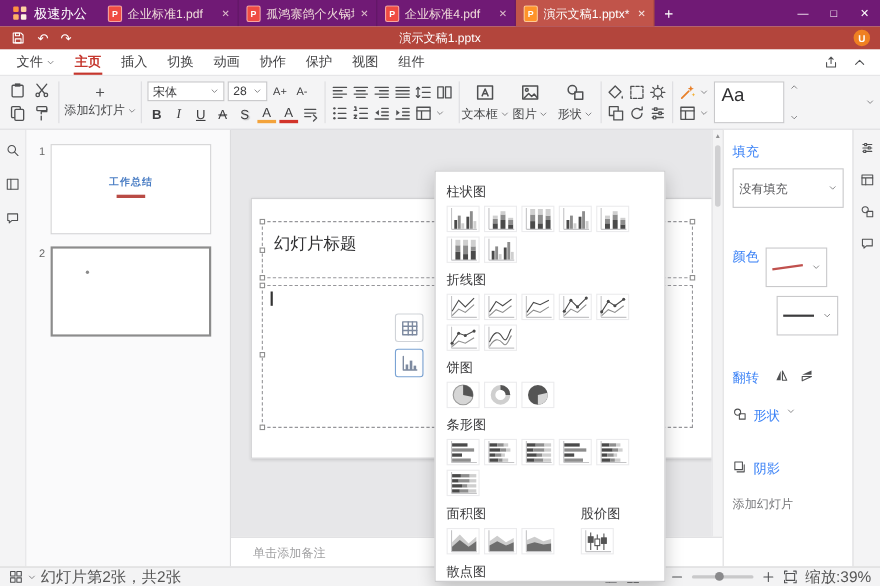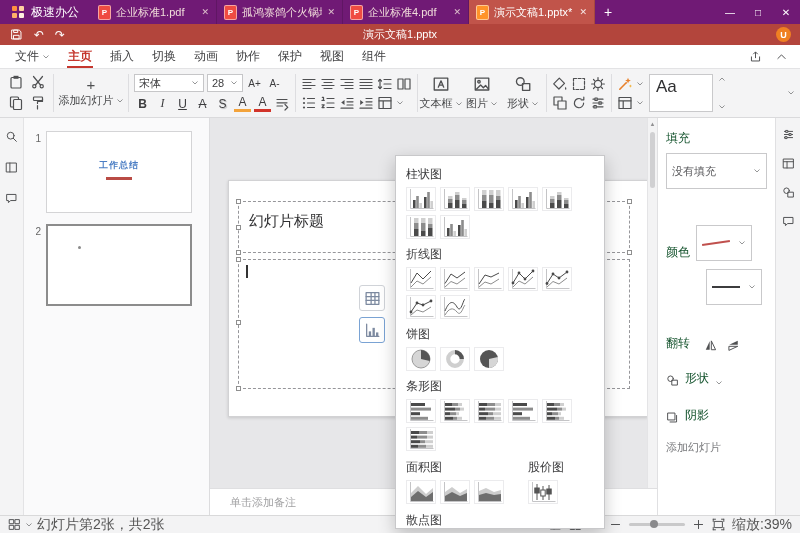--- a/index.html
+++ b/index.html
@@ -96,26 +96,26 @@
   .caret-line{position:absolute;left:7px;top:5px;width:1.5px;height:13px;background:#333;}
   .handle{position:absolute;width:5px;height:5px;background:#fff;border:1px solid #8f8f8f;box-sizing:border-box;}
   .ph-btn{position:absolute;width:24px;height:24px;background:#fff;border:1px solid #d0d3d8;border-radius:3px;display:flex;align-items:center;justify-content:center;color:#7d8aa0;}
   .ph-btn.active{border-color:#7aa3d4;}
   .ph-btn .ric{width:17px;height:17px;color:#7d8aa0;}
   
   .notes{position:absolute;left:210px;right:143px;top:488px;height:27px;background:#fff;border-top:1px solid #dfdfe1;display:flex;align-items:center;padding-left:20px;box-sizing:border-box;}
   .notes-text{font-size:11px;color:#a0a0a2;}
   
   .rightpanel{position:absolute;right:25px;top:118px;width:118px;bottom:18px;background:#fff;border-left:1px solid #e0e0e2;box-sizing:border-box;padding:12px 8px;}
-  .rp-label{font-size:12px;color:#14532d;}
+  .rp-label{font-size:12px;color:#3b82f6;}
   .rp-label.inline{display:inline-block;margin-right:6px;}
   .rp-dropdown{margin-top:6px;height:36px;background:#fff;border:1px solid #c9c9cb;display:flex;align-items:center;justify-content:space-between;padding:0 5px;font-size:11px;color:#57575a;box-sizing:border-box;}
   .rp-dropdown.w54{width:56px;margin-top:0;display:inline-flex;vertical-align:middle;}
-  .rp-row{display:flex;align-items:flex-end;}
-  .mt36{margin-top:36px;} .mt8{margin-top:8px;} .mt30{margin-top:30px;} .mt18{margin-top:18px;} .mt14{margin-top:20px;}
+  .rp-row{display:flex;align-items:flex-start;}
+  .mt36{margin-top:36px;} .mt8{margin-top:8px;} .mt30{margin-top:30px;} .mt18{margin-top:18px;} .mt14{margin-top:31px;}
   .ml40{margin-left:40px;}
   .color-line{width:28px;height:0;border-top:2px solid #c0504d;transform:rotate(-8deg);}
   .line-sample{width:28px;height:0;border-top:2px solid #3c3c3e;}
   .rp-flip-icons{display:flex;gap:10px;margin-left:8px;color:#5a5b5e;}
   .rp-advanced{margin-top:16px;font-size:11px;color:#77787b;}
   
   .farright{position:absolute;right:0;top:118px;width:25px;bottom:18px;background:#f4f4f5;border-left:1px solid #e0e0e2;display:flex;flex-direction:column;align-items:center;padding-top:10px;gap:16px;box-sizing:border-box;color:#6a6b6e;}
   
   .statusbar{position:absolute;left:0;right:0;bottom:0;height:18px;background:#f3f3f4;border-top:1px solid #d9d9da;display:flex;align-items:center;padding:0 8px;box-sizing:border-box;color:#58585a;}
   .sb-left{display:flex;align-items:center;gap:4px;}

